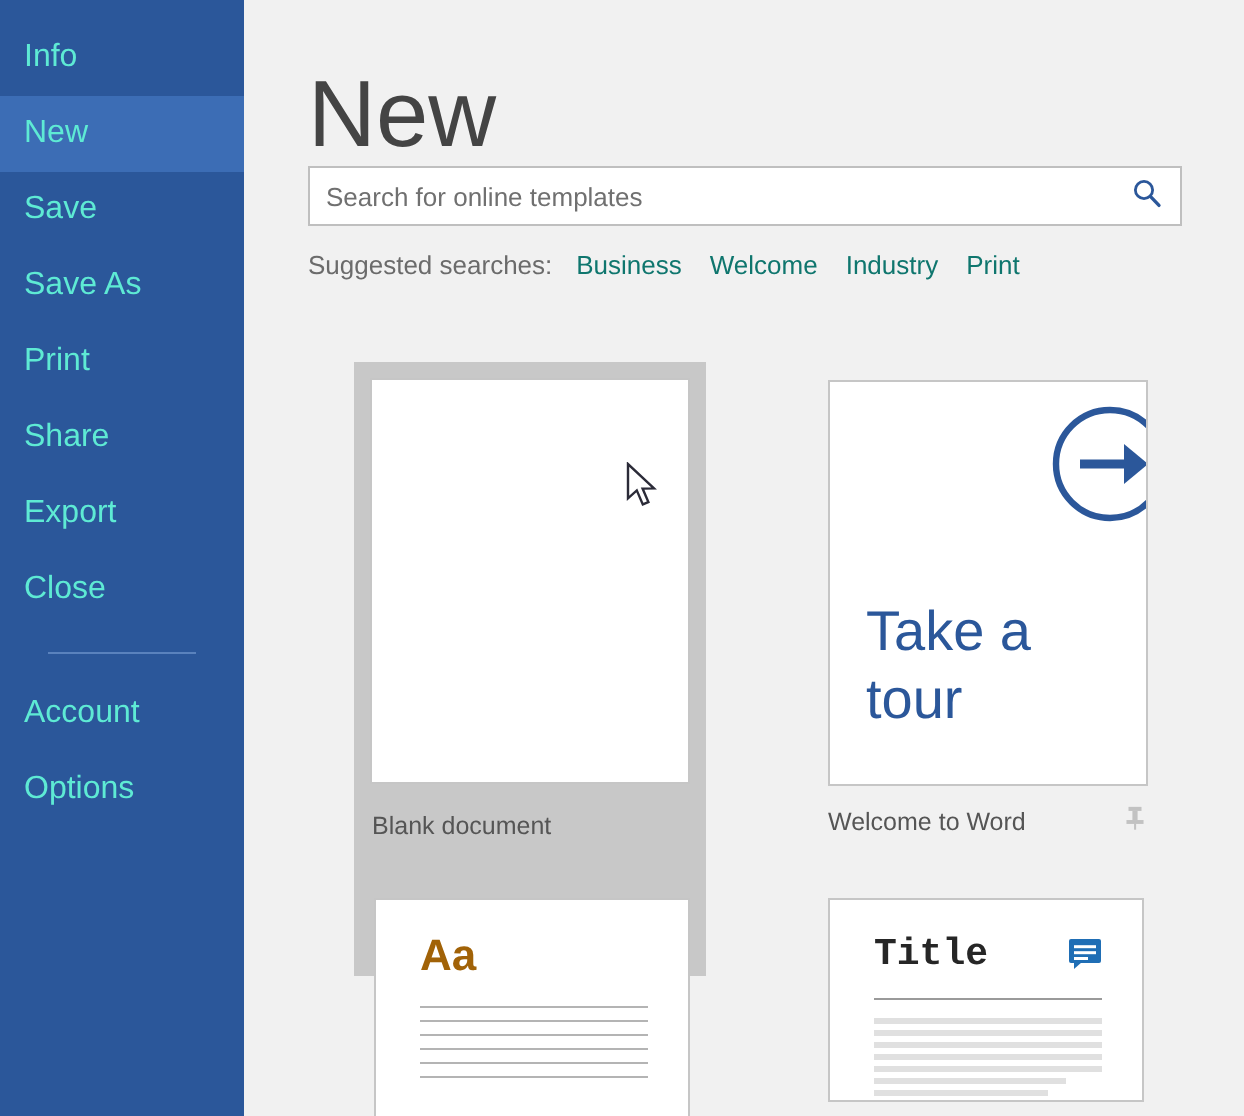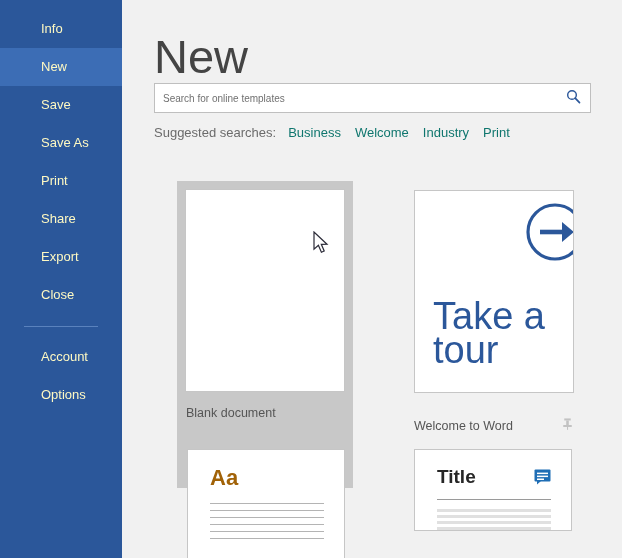--- a/index.html
+++ b/index.html
@@ -26,23 +26,23 @@
     height: 558px;
     background: #2b579a;
     flex: 0 0 122px;
     position: relative;
     padding-top: 10px;
     box-sizing: border-box;
   }
   .nav-item {
     height: 38px;
     line-height: 38px;
-    color: #fef9c3;
-    font-size: 13px;
-    padding-left: 41px;
+    color: #5eead4;
+    font-size: 16px;
+    padding-left: 12px;
     box-sizing: border-box;
     white-space: nowrap;
     cursor: pointer;
     user-select: none;
   }
   .nav-item.selected {
     background: #3c6db5;
   }
   .nav-divider {
     height: 1px;
@@ -82,21 +82,21 @@
     box-sizing: border-box;
     display: flex;
     align-items: center;
   }
   .search-input {
     border: 0;
     outline: 0;
     flex: 1 1 auto;
     height: 100%;
     font-family: "Liberation Sans", sans-serif;
-    font-size: 10px;
+    font-size: 13px;
     color: #3a3a3a;
     padding: 0 8px 0 8px;
     background: transparent;
   }
   .search-input::placeholder {
     color: #707070;
     opacity: 1;
   }
   .search-btn {
     width: 34px;
@@ -188,34 +188,34 @@
     left: 292px;
     top: 9px;
     width: 160px;
     height: 240px;
   }
   #tpl-tour .thumb {
     width: 160px;
     height: 203px;
   }
   #tpl-tour .tpl-caption {
-    margin-top: 24px;
+    margin-top: 9px;
     width: 160px;
     align-items: center;
   }
   .tour-arrow {
     position: absolute;
     right: -13px;
     top: 10px;
   }
   .tour-text {
     position: absolute;
     left: 18px;
     top: 108px;
-    font-size: 38px;
+    font-size: 28px;
     font-weight: 300;
     color: #2b579a;
     line-height: 34px;
   }
 
   
   #tpl-aa {
     left: 65px;
     top: 268px;
     width: 158px;
@@ -248,21 +248,22 @@
 
   
   #tpl-title {
     left: 292px;
     top: 268px;
     width: 158px;
     height: 110px;
   }
   #tpl-title .thumb {
     width: 158px;
-    height: 82px;
+    height: 102px;
+    font-family: Liberation Mono, monospace;
   }
   .title-text {
     position: absolute;
     left: 22px;
     top: 16px;
     font-size: 19px;
     font-weight: bold;
     color: #262626;
     line-height: 22px;
   }

